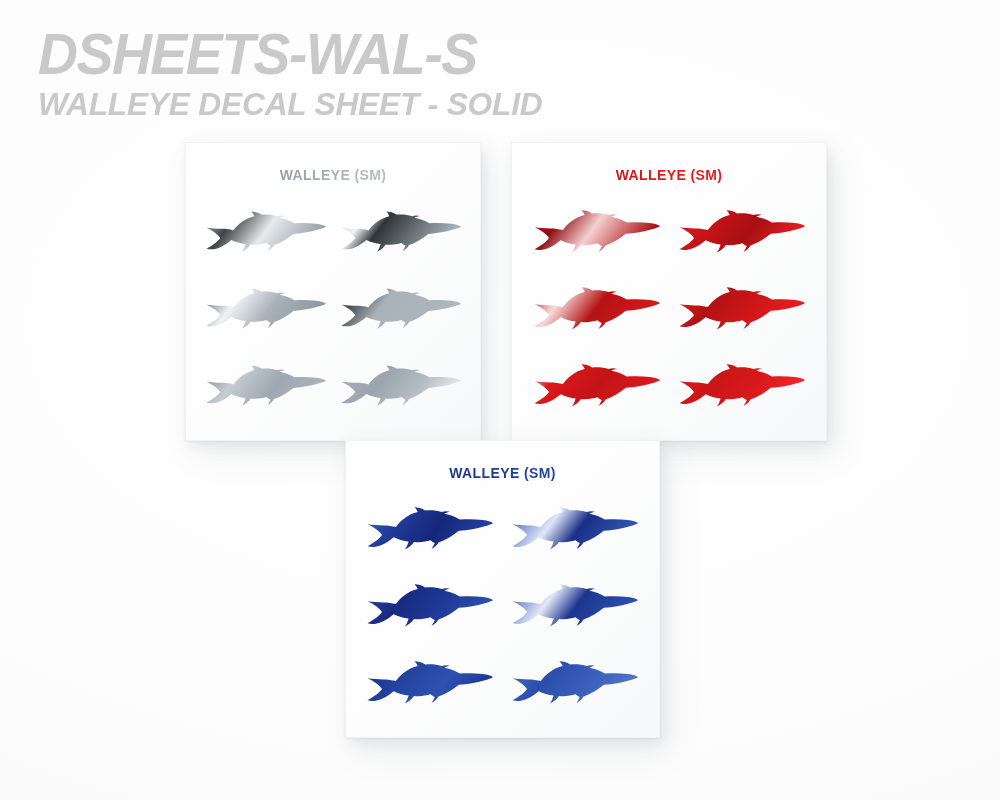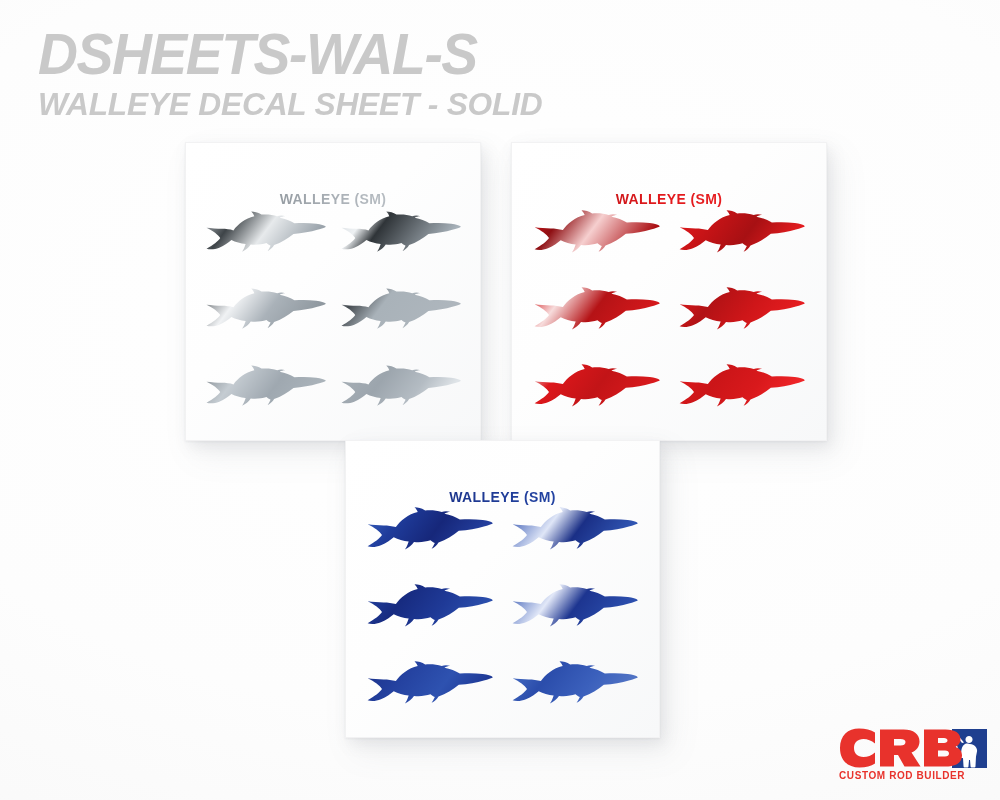--- a/index.html
+++ b/index.html
@@ -78,21 +78,20 @@
     position: absolute;
     left: 0;
     right: 0;
     top: 24px;
     text-align: center;
     font-family: "Liberation Sans Narrow", "Liberation Sans", sans-serif;
     font-weight: bold;
     font-size: 14px;
     letter-spacing: 0.4px;
     white-space: nowrap;
-    margin-top: 24px;
   }
   .label-silver {
     background-image: linear-gradient(100deg, #6e757c 0%, #8b9298 22%, #aeb4ba 55%, #ccd1d5 100%);
     -webkit-background-clip: text;
     background-clip: text;
     color: transparent;
   }
   .label-red {
     background-image: linear-gradient(100deg, #8c0f12 0%, #bb1418 18%, #e2191c 48%, #ef2326 100%);
     -webkit-background-clip: text;
@@ -399,34 +398,14 @@
             <stop offset="70%" stop-color="#3b60bc"></stop>
                 <stop offset="100%" stop-color="#5073c4"></stop>
           </linearGradient>
             </defs>
           <path fill="url(#b5)" d="M3 36 C16 42 26 50 30 56 C26 62 16 70 3 77 C9 79 19 79 28 75 C38 71 46 65 52 60 C60 64 70 67 80 68 C78 74 76 79 73 83 C80 80 86 75 90 69 C101 70 112 69 121 66 C123 68 126 70 129 71 C127 75 125 79 123 82 C128 80 133 75 136 70 C150 65 163 57 174 48 C191 47 208 44 221 40 C229 38 236 36 238 34 C235 31 228 29 219 28 C205 26 190 26 176 27 C168 22 158 18 147 16 C150 14 154 13 158 13 C153 11 147 11 142 13 C133 10 122 9 111 10 C105 6 98 4 91 4 C94 7 96 10 97 13 C88 15 80 19 73 24 C66 29 60 35 56 41 C49 39 41 38 33 38 C24 38 12 37 3 36 Z"></path>
         </svg>
       </div>
     </div>
   </div>
 
-  <div id="crb-logo">
-    <svg viewBox="0 0 300 108">
-
-      <rect x="228" y="2" width="70" height="78" fill="#1f3f8f"></rect>
-      <g fill="#ffffff">
-        <path d="M262 16 c4 0 7 3 7 7 c0 4 -3 7 -7 7 c-4 0 -7 -3 -7 -7 c0 -4 3 -7 7 -7 Z"></path>
-        <path d="M256 31 c-5 2 -8 6 -9 12 l-2 14 c0 2 1 3 3 3 l2 0 l1 16 c0 2 1 3 3 3 l4 0 c2 0 3 -1 3 -3 l1 -12 l2 0 l1 12 c0 2 1 3 3 3 l4 0 c2 0 3 -1 3 -3 l1 -19 l2 -10 c1 -5 -2 -10 -7 -13 c-4 -2 -11 -3 -15 -3 Z"></path>
-        <path d="M248 30 l-14 -18 l2 -2 l16 19 Z"></path>
-        <path d="M234 14 c-2 8 -1 20 4 30 c5 10 13 19 22 25 l1 -2 c-9 -6 -16 -14 -20 -24 c-4 -9 -6 -20 -5 -28 Z"></path>
-      </g>
-
-      <g fill="#e8322c">
-        <path d="M42 1 C20 1 4 15 4 40 C4 65 20 79 43 79 C56 79 66 76 74 71 L74 49 C67 55 59 58 51 58 C39 58 32 51 32 40 C32 29 39 22 51 22 C59 22 67 25 74 31 L74 9 C66 4 55 1 42 1 Z"></path>
-        <path d="M84 3 L84 77 L112 77 L112 54 L120 54 L133 77 L165 77 L147 49 C157 45 163 37 163 27 C163 12 151 3 131 3 Z M112 22 L125 22 C131 22 135 24 135 28 C135 33 131 35 125 35 L112 35 Z"></path>
-        <path d="M172 3 L172 77 L216 77 C236 77 248 69 248 55 C248 46 243 40 234 38 C241 35 245 30 245 23 C245 10 234 3 215 3 Z M200 20 L212 20 C216 20 219 22 219 25 C219 28 216 30 212 30 L200 30 Z M200 45 L214 45 C219 45 222 47 222 51 C222 55 219 57 214 57 L200 57 Z"></path>
-      </g>
-
-      <text x="2" y="101" font-family="Liberation Sans Narrow, Liberation Sans, sans-serif" font-size="20" font-weight="bold" letter-spacing="1.2" fill="#e8322c">CUSTOM ROD BUILDER</text>
-    </svg>
-  </div>
 
 </div>
 
 </body></html>

